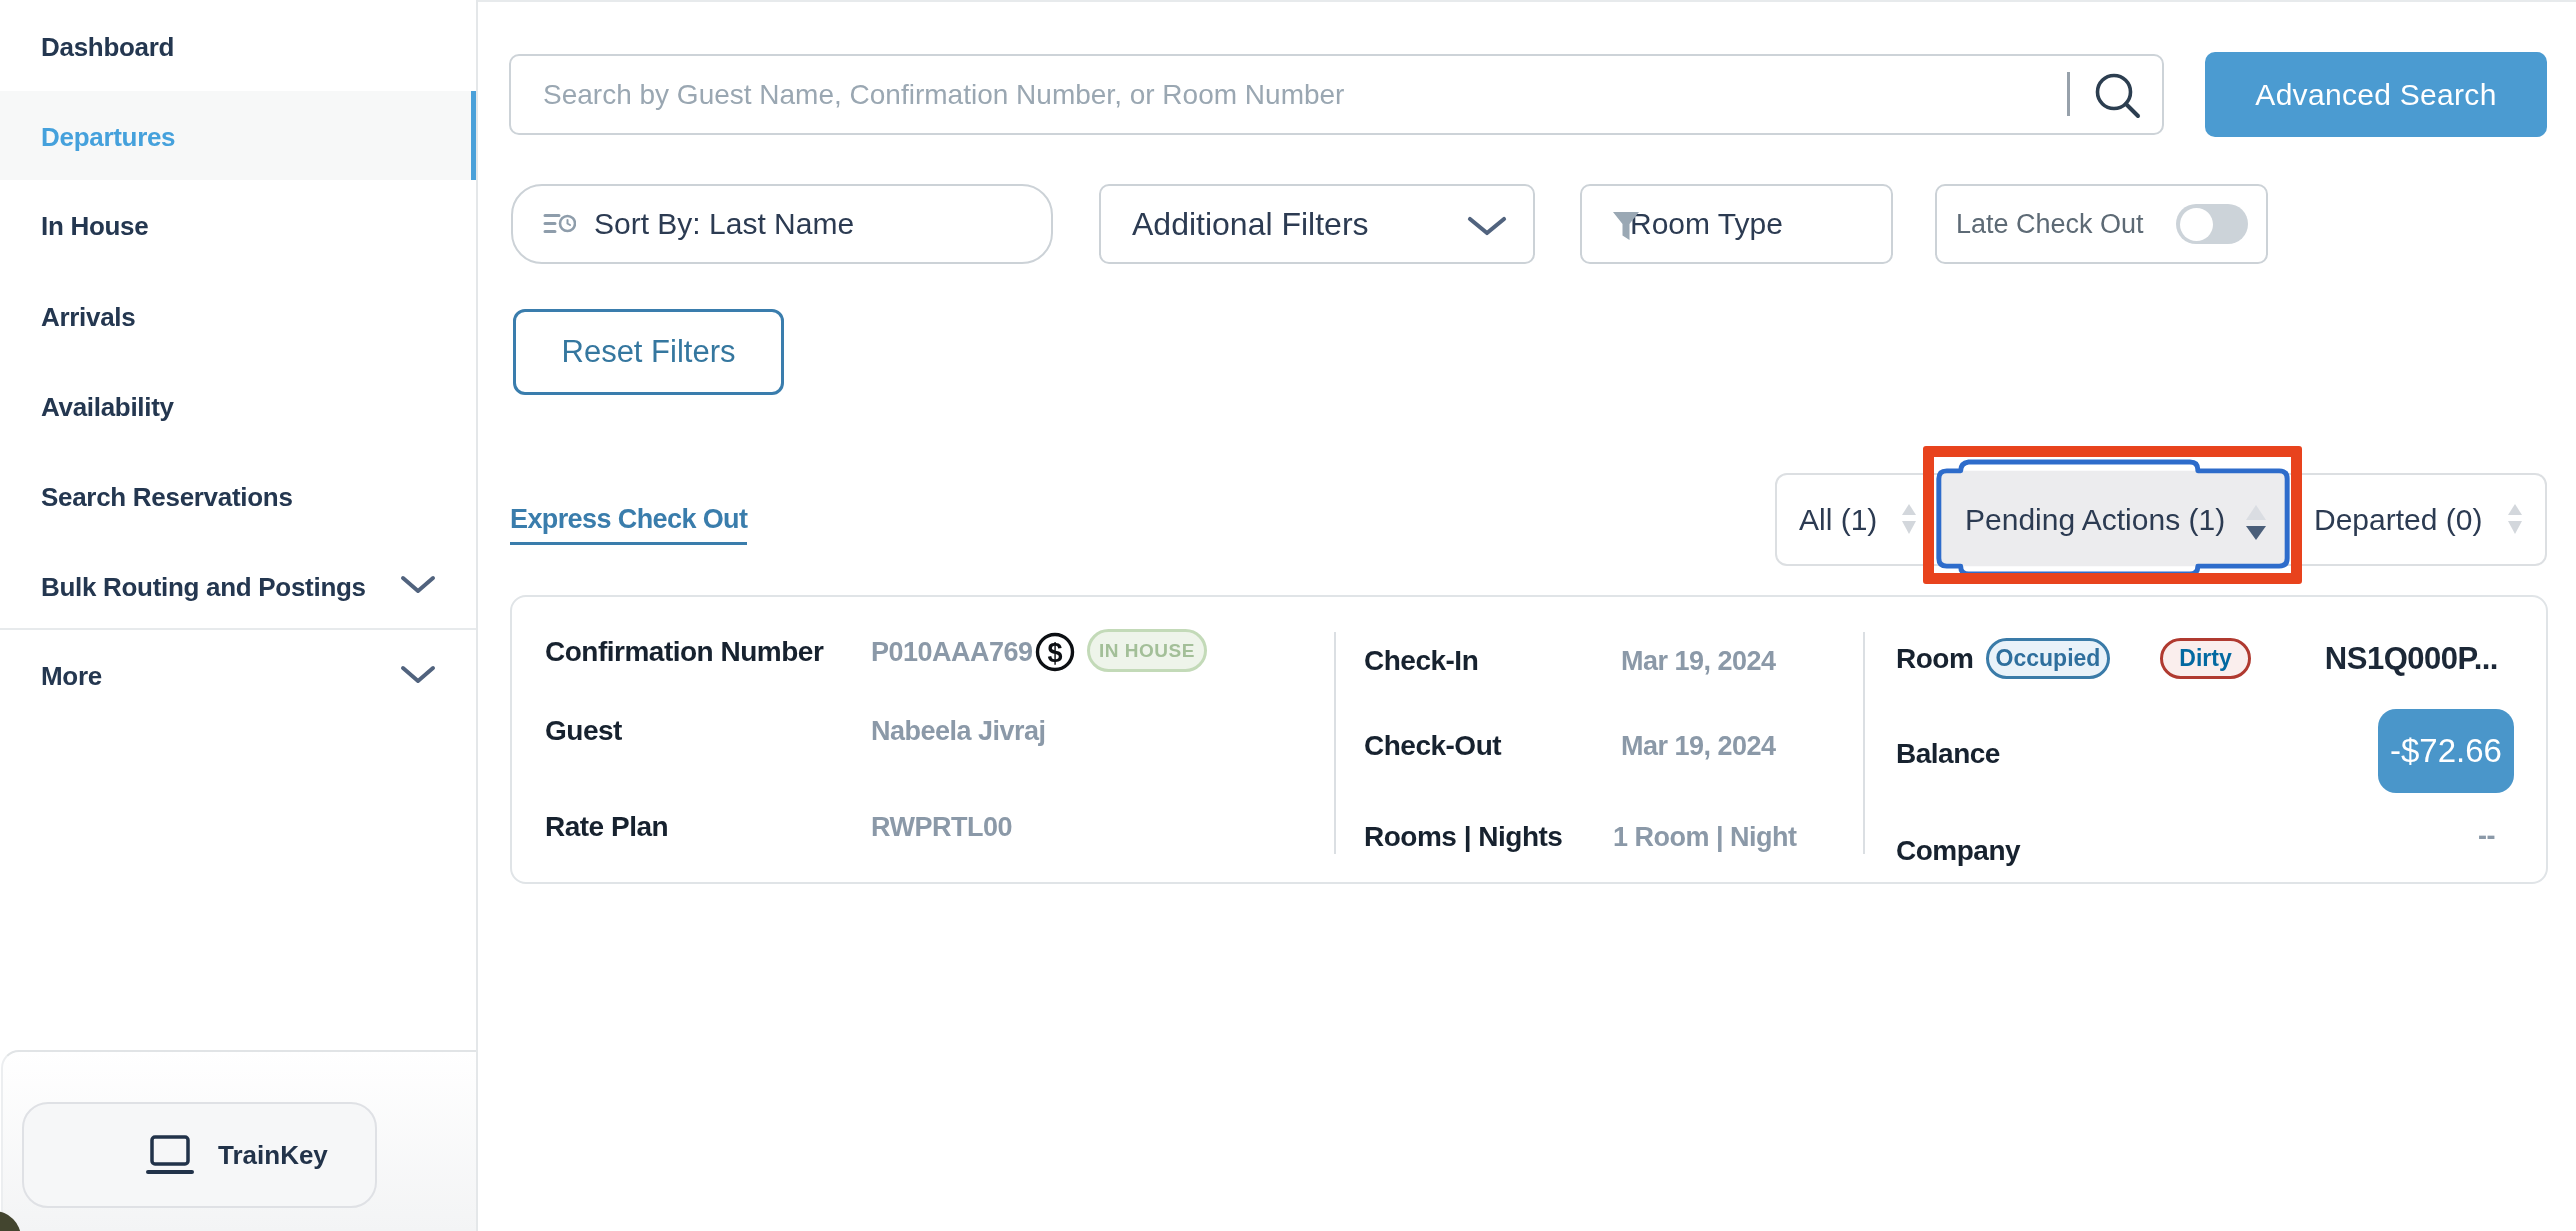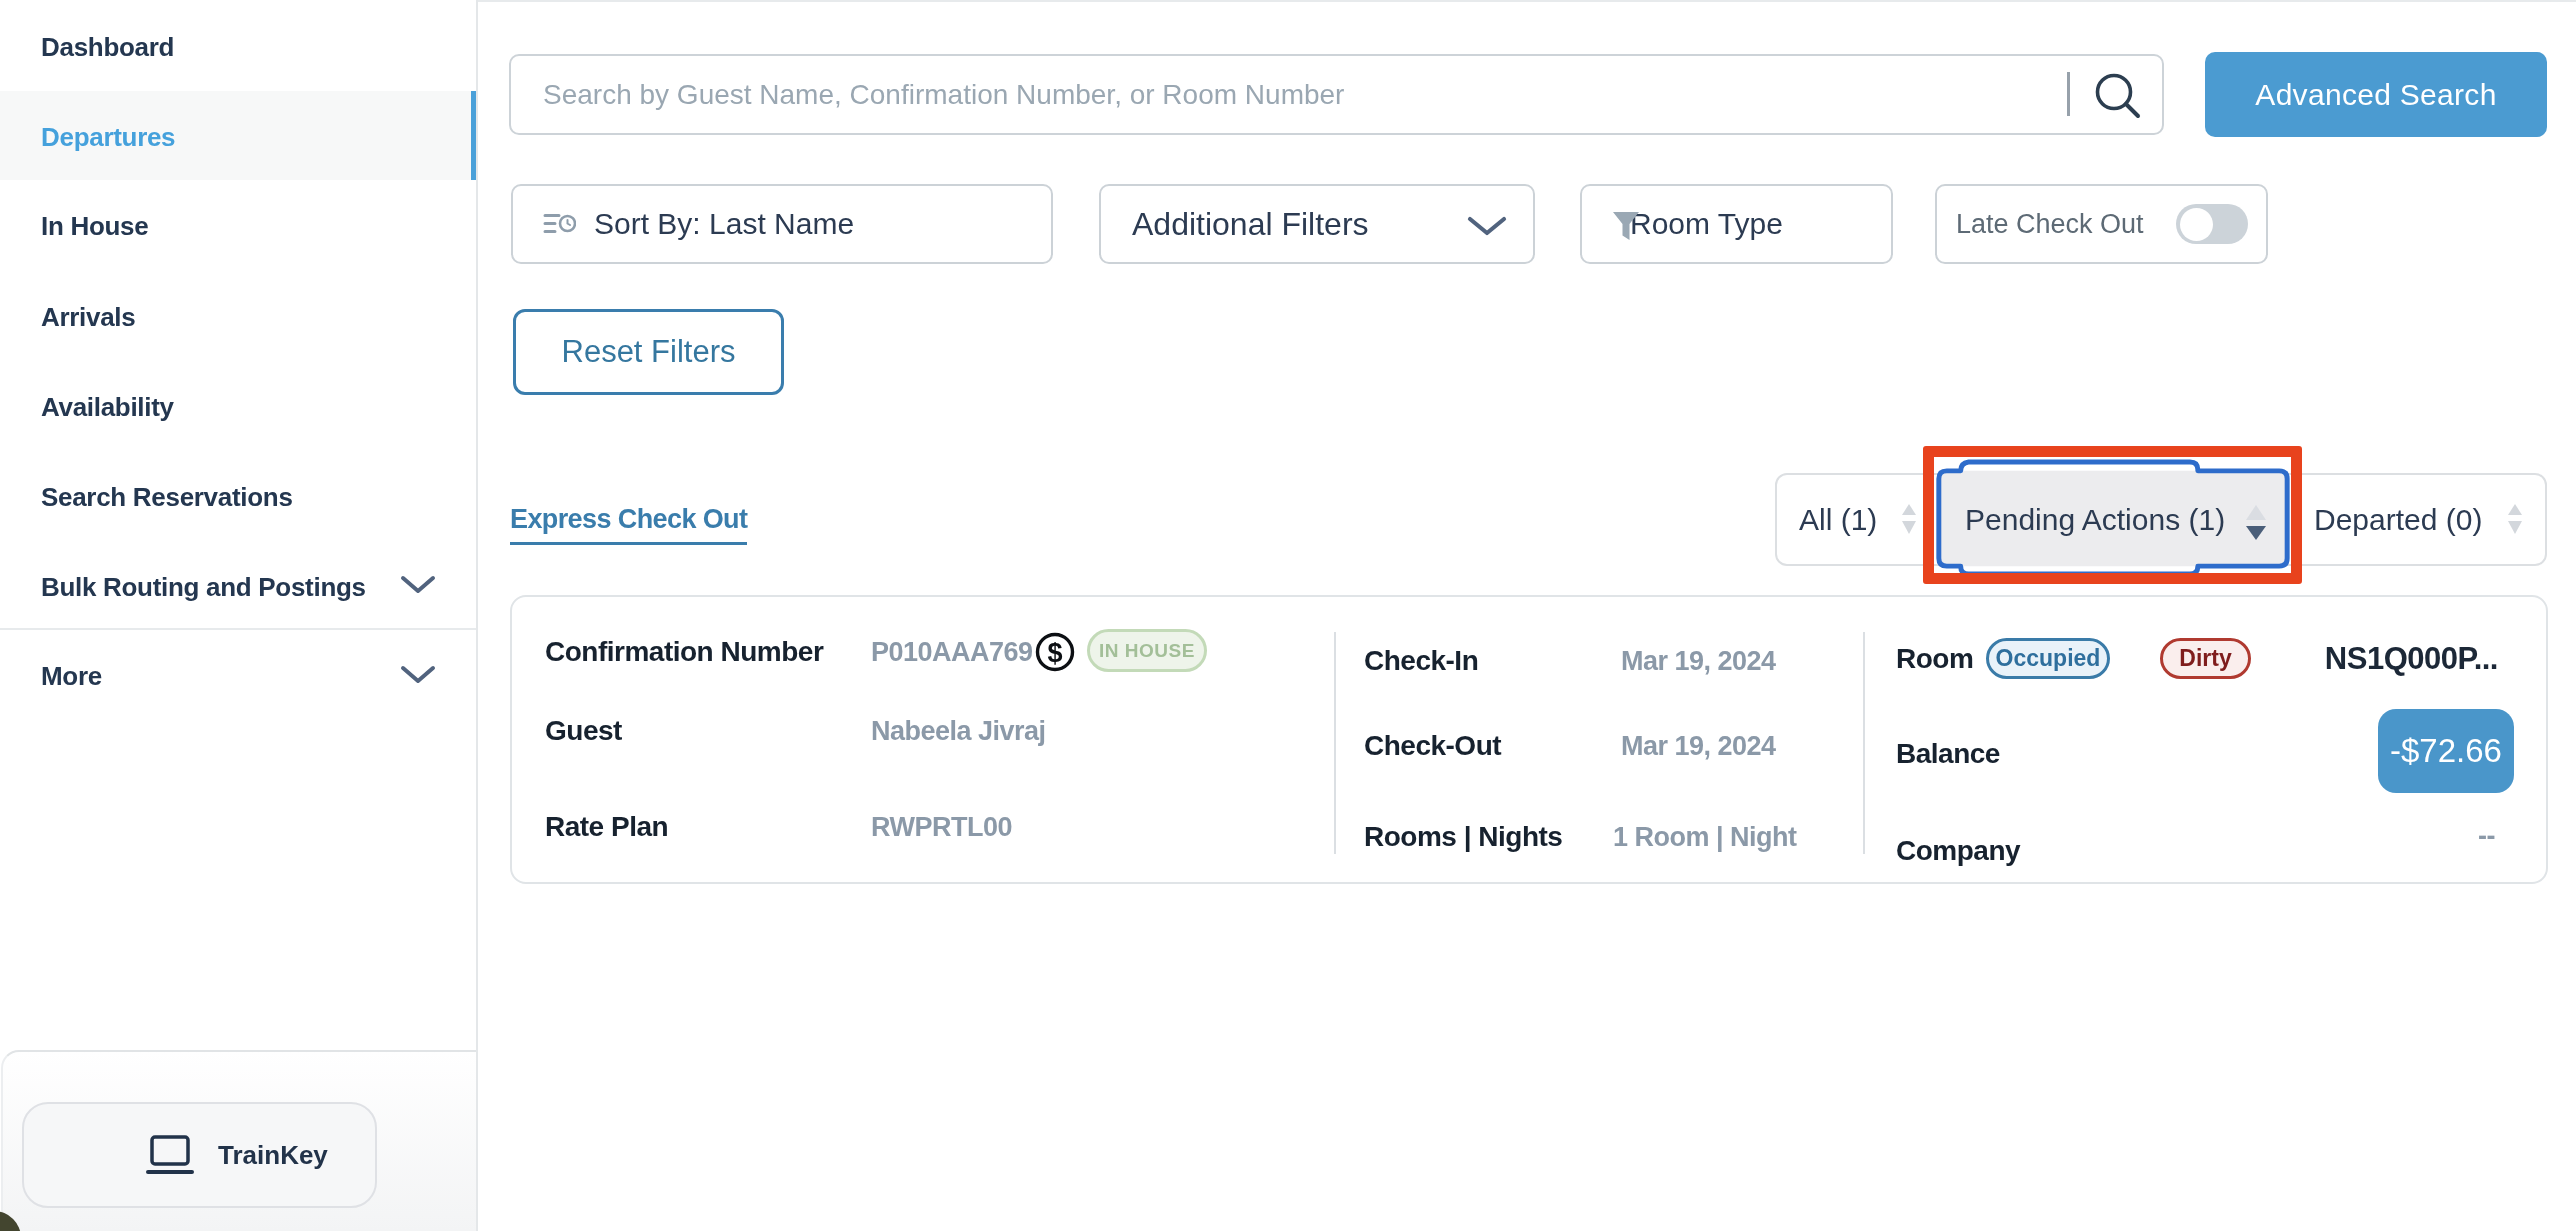--- a/index.html
+++ b/index.html
@@ -44,21 +44,21 @@
 .redbox { left:1923px; top:446px; width:379px; height:138px; border:11px solid #e8431d; border-radius:3px; background:transparent; }
 
 
 .card { left:510px; top:595px; width:2038px; height:289px; border:2px solid #e0e4e7; border-radius:16px; background:#fff; }
 .lbl { position:absolute; font-size:28px; font-weight:700; letter-spacing:-0.5px; color:#17222f; height:44px; line-height:44px; white-space:nowrap; }
 .val { position:absolute; font-size:27px; font-weight:700; letter-spacing:-0.5px; color:#8b99a8; height:44px; line-height:44px; white-space:nowrap; }
 .cdiv { position:absolute; width:2px; background:#dbdfe3; top:632px; height:222px; }
 .pill { position:absolute; display:flex; align-items:center; justify-content:center; border-radius:22px; font-weight:700; }
 .inhouse { left:1087px; top:629px; width:120px; height:43px; border:3px solid #c3dab8; background:#eef4ea; color:#a3bf98; font-size:19px; letter-spacing:0.5px; }
 .occupied { left:1986px; top:638px; width:124px; height:41px; border:3px solid #3a7ba8; background:#e9f2f9; color:#2f6f9d; font-size:23px; }
-.dirty { left:2160px; top:638px; width:91px; height:41px; border:3px solid #b03a30; background:#faeeed; color:#7f1d1d; font-size:23px; }
+.dirty { left:2160px; top:638px; width:91px; height:41px; border:3px solid #b03a30; background:#faeeed; color:#0369a1; font-size:23px; }
 .balbadge { position:absolute; left:2378px; top:709px; width:136px; height:84px; background:#4a96ca; border-radius:18px; color:#fff; font-size:33px; display:flex; align-items:center; justify-content:center; }
 </style>
 </head>
 <body>
 <div class="abs topline"></div>
 
 <div class="abs sidebar">
   <div class="active-row">
       <div class="active-bar"></div>
     </div>
@@ -91,21 +91,21 @@
 <div class="abs searchbox">
   <div class="placeholder">Search by Guest Name, Confirmation Number, or Room Number</div>
   <div class="searchdiv"></div>
 </div>
 <svg class="abs" style="left:2092px; top:68px;" width="56" height="56" viewBox="0 0 56 56">
     <circle cx="22" cy="24" r="16.5" fill="none" stroke="#2c3e50" stroke-width="3.6"></circle>
     <path d="M34 36 L46 48" stroke="#2c3e50" stroke-width="4" stroke-linecap="round"></path>
   </svg>
 <div class="abs advsearch">Advanced Search</div>
 
-<div class="abs fbox" style="left:511px; width:542px;">
+<div class="abs fbox" style="left:511px; width:542px;border-radius:31px;">
   <svg style="position:absolute; left:30px; top:26px;" width="33" height="24" viewBox="0 0 33 24">
     <path d="M2 3.5 H16 M2 11.5 H12 M2 19.5 H12" stroke="#8e9dab" stroke-width="3" stroke-linecap="round"></path>
     <circle cx="24.5" cy="11.5" r="7.5" fill="none" stroke="#8e9dab" stroke-width="2.6"></circle>
     <path d="M24.5 8 V11.5 L27 13" stroke="#8e9dab" stroke-width="2" stroke-linecap="round" fill="none"></path>
   </svg>
   <div class="ftext" style="margin-left:81px;">Sort By: Last Name</div>
 </div>
 <div class="abs fbox" style="left:1099px; width:436px;">
   <div class="ftext" style="margin-left:31px; font-size:32px;">Additional Filters</div>
   <svg style="position:absolute; left:366px; top:30px;" width="40" height="22" viewBox="0 0 40 22">

